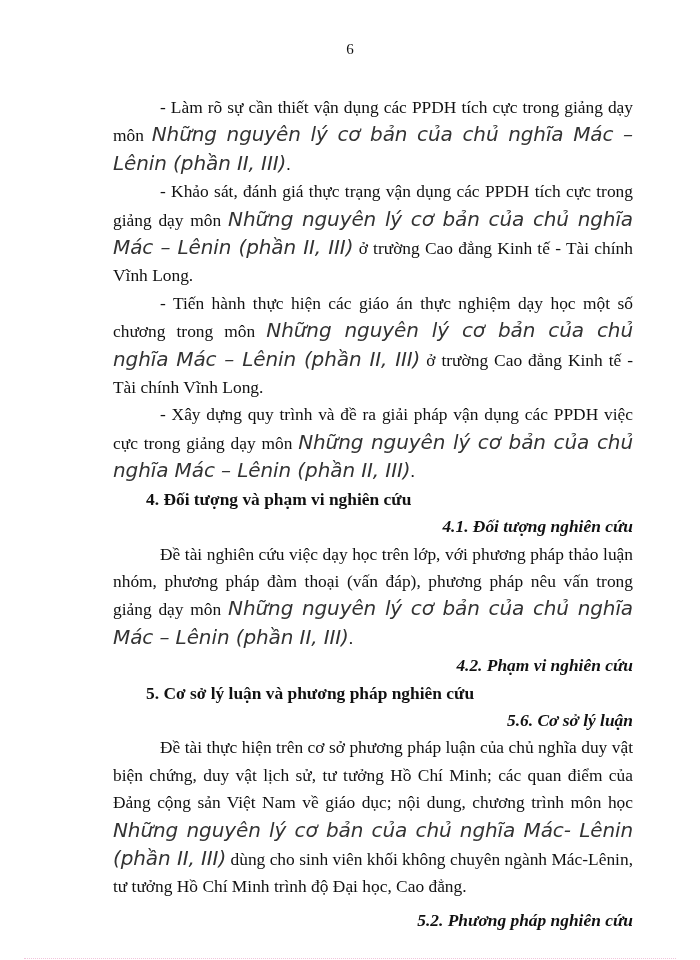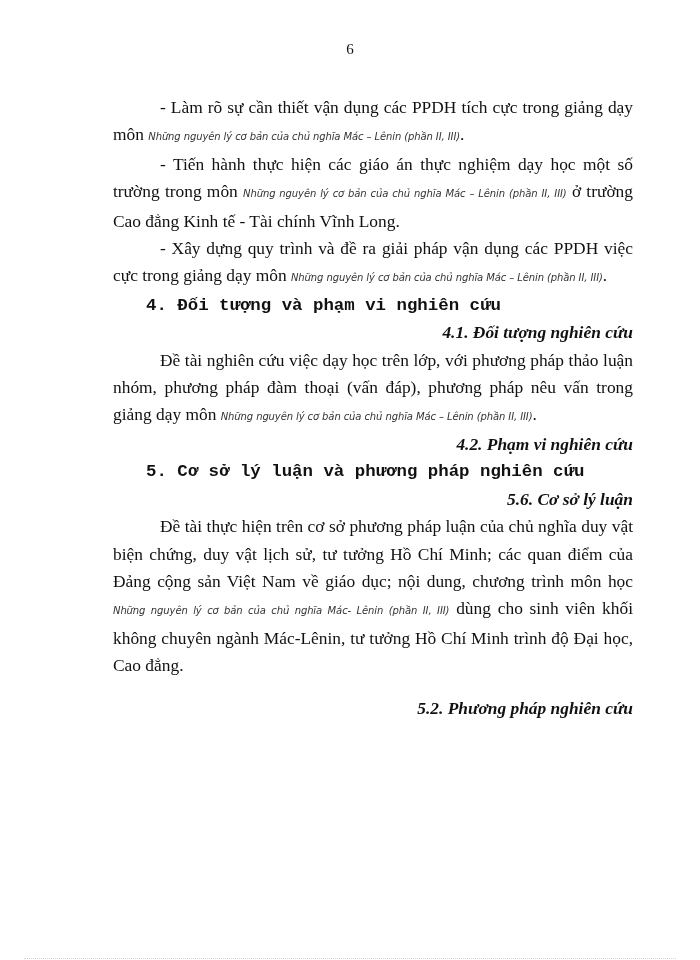--- a/index.html
+++ b/index.html
@@ -33,29 +33,28 @@
       line-height: 27.4px;
     }
     .p {
       margin: 0;
       text-align: justify;
       text-indent: 47px;
     }
     .title-it {
       font-family: "DejaVu Sans", sans-serif;
       font-style: italic;
-      font-size: 10px;
+      font-size: 20px;
       color: #333333;
       letter-spacing: -0.1px;
     }
     .h1 {
       margin: 0;
       padding-left: 33px;
       font-weight: bold;
-      font-family: Liberation Mono, monospace;
     }
     .h2 {
       margin: 0;
       padding-left: 33px;
       font-weight: bold;
       font-style: italic;
       text-align: right;
     }
     .bottom-rule {
       position: absolute;
@@ -68,37 +67,38 @@
   </style>
 </head>
 <body>
 
 <div class="page-number">6</div>
 
 <div class="content">
 
   <p class="p"><span>- Làm rõ sự cần thiết vận dụng các PPDH tích cực trong giảng dạy môn </span><span class="title-it">Những nguyên lý cơ bản của chủ nghĩa Mác – Lênin (phần II, III)</span><span>.</span></p>
 
+  <p class="p"><span>- Khảo sát, đánh giá thực trạng vận dụng các PPDH tích cực trong giảng dạy môn </span><span class="title-it">Những nguyên lý cơ bản của chủ nghĩa Mác – Lênin (phần II, III)</span><span> ở trường Cao đẳng Kinh tế - Tài chính Vĩnh Long.</span></p>
 
-  <p class="p"><span>- Tiến hành thực hiện các giáo án thực nghiệm dạy học một số trường trong môn </span><span class="title-it">Những nguyên lý cơ bản của chủ nghĩa Mác – Lênin (phần II, III)</span><span> ở trường Cao đẳng Kinh tế - Tài chính Vĩnh Long.</span></p>
+  <p class="p"><span>- Tiến hành thực hiện các giáo án thực nghiệm dạy học một số chương trong môn </span><span class="title-it">Những nguyên lý cơ bản của chủ nghĩa Mác – Lênin (phần II, III)</span><span> ở trường Cao đẳng Kinh tế - Tài chính Vĩnh Long.</span></p>
 
   <p class="p"><span>- Xây dựng quy trình và đề ra giải pháp vận dụng các PPDH việc cực trong giảng dạy môn </span><span class="title-it">Những nguyên lý cơ bản của chủ nghĩa Mác – Lênin (phần II, III)</span><span>.</span></p>
 
   <p class="h1">4. Đối tượng và phạm vi nghiên cứu</p>
 
   <p class="h2">4.1. Đối tượng nghiên cứu</p>
 
   <p class="p"><span>Đề tài nghiên cứu việc dạy học trên lớp, với phương pháp thảo luận nhóm, phương pháp đàm thoại (vấn đáp), phương pháp nêu vấn trong giảng dạy môn </span><span class="title-it">Những nguyên lý cơ bản của chủ nghĩa Mác – Lênin (phần II, III)</span><span>.</span></p>
 
   <p class="h2">4.2. Phạm vi nghiên cứu</p>
 
 
   <p class="h1">5.  Cơ sở lý luận và phương pháp nghiên cứu</p>
 
   <p class="h2">5.6. Cơ sở lý luận</p>
 
   <p class="p"><span>Đề tài thực hiện trên cơ sở phương pháp luận của chủ nghĩa duy vật biện chứng, duy vật lịch sử, tư tưởng Hồ Chí Minh; các quan điểm của Đảng cộng sản Việt Nam về giáo dục; nội dung, chương trình môn học </span><span class="title-it">Những nguyên lý cơ bản của chủ nghĩa Mác- Lênin (phần II, III)</span><span> dùng cho sinh viên khối không chuyên ngành Mác-Lênin, tư tưởng Hồ Chí Minh trình độ Đại học, Cao đẳng.</span></p>
 
-  <p class="h2" style="margin-top:15px;">5.2. Phương pháp nghiên cứu</p>
+  <p class="h2" style="margin-top:6px;">5.2. Phương pháp nghiên cứu</p>
 
 </div>
 
 <div class="bottom-rule"></div>
 
 </body></html>

